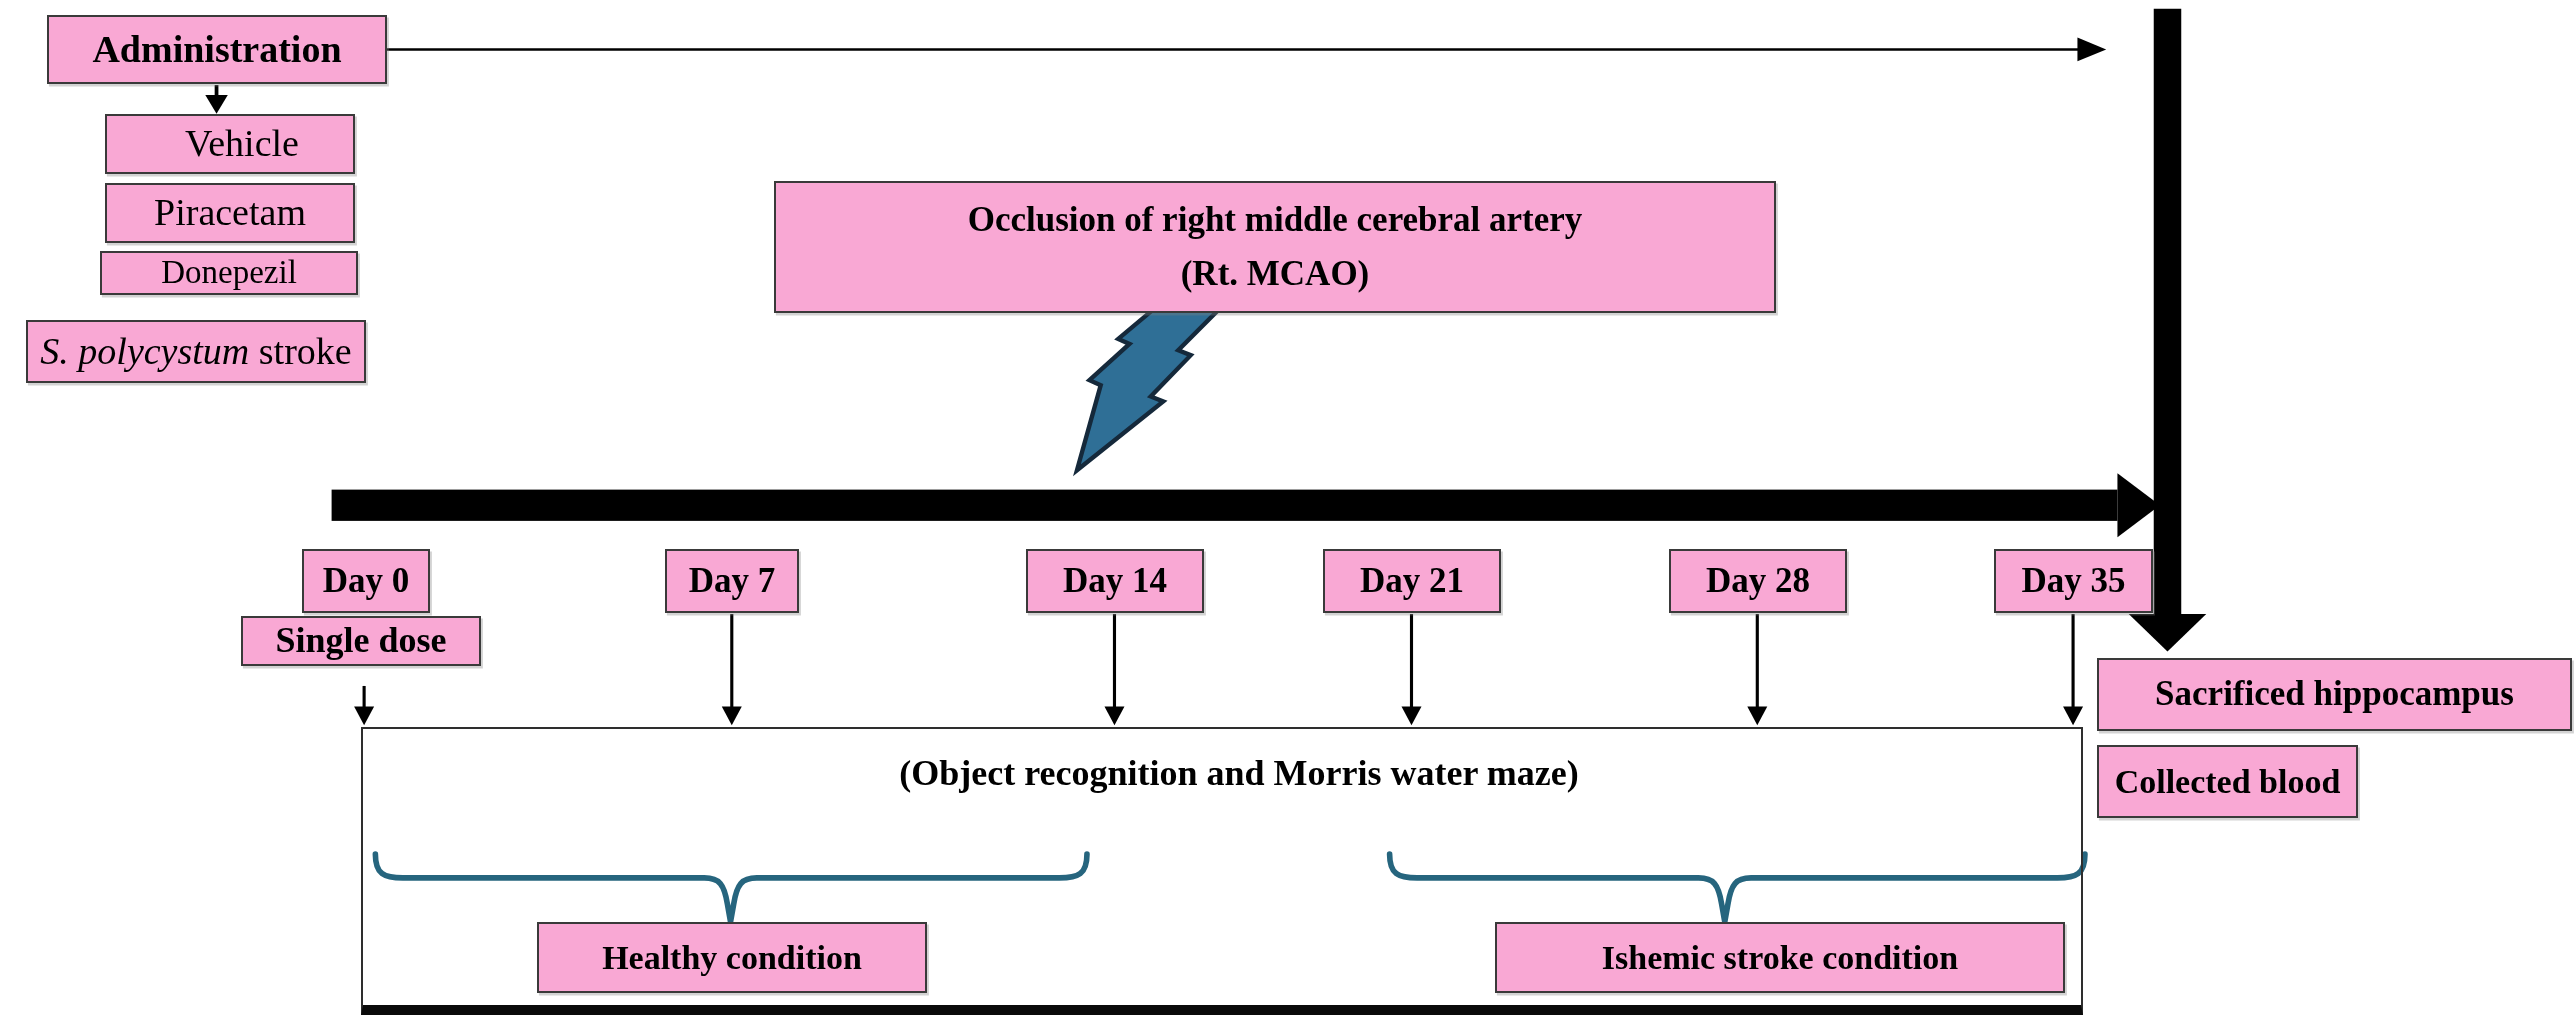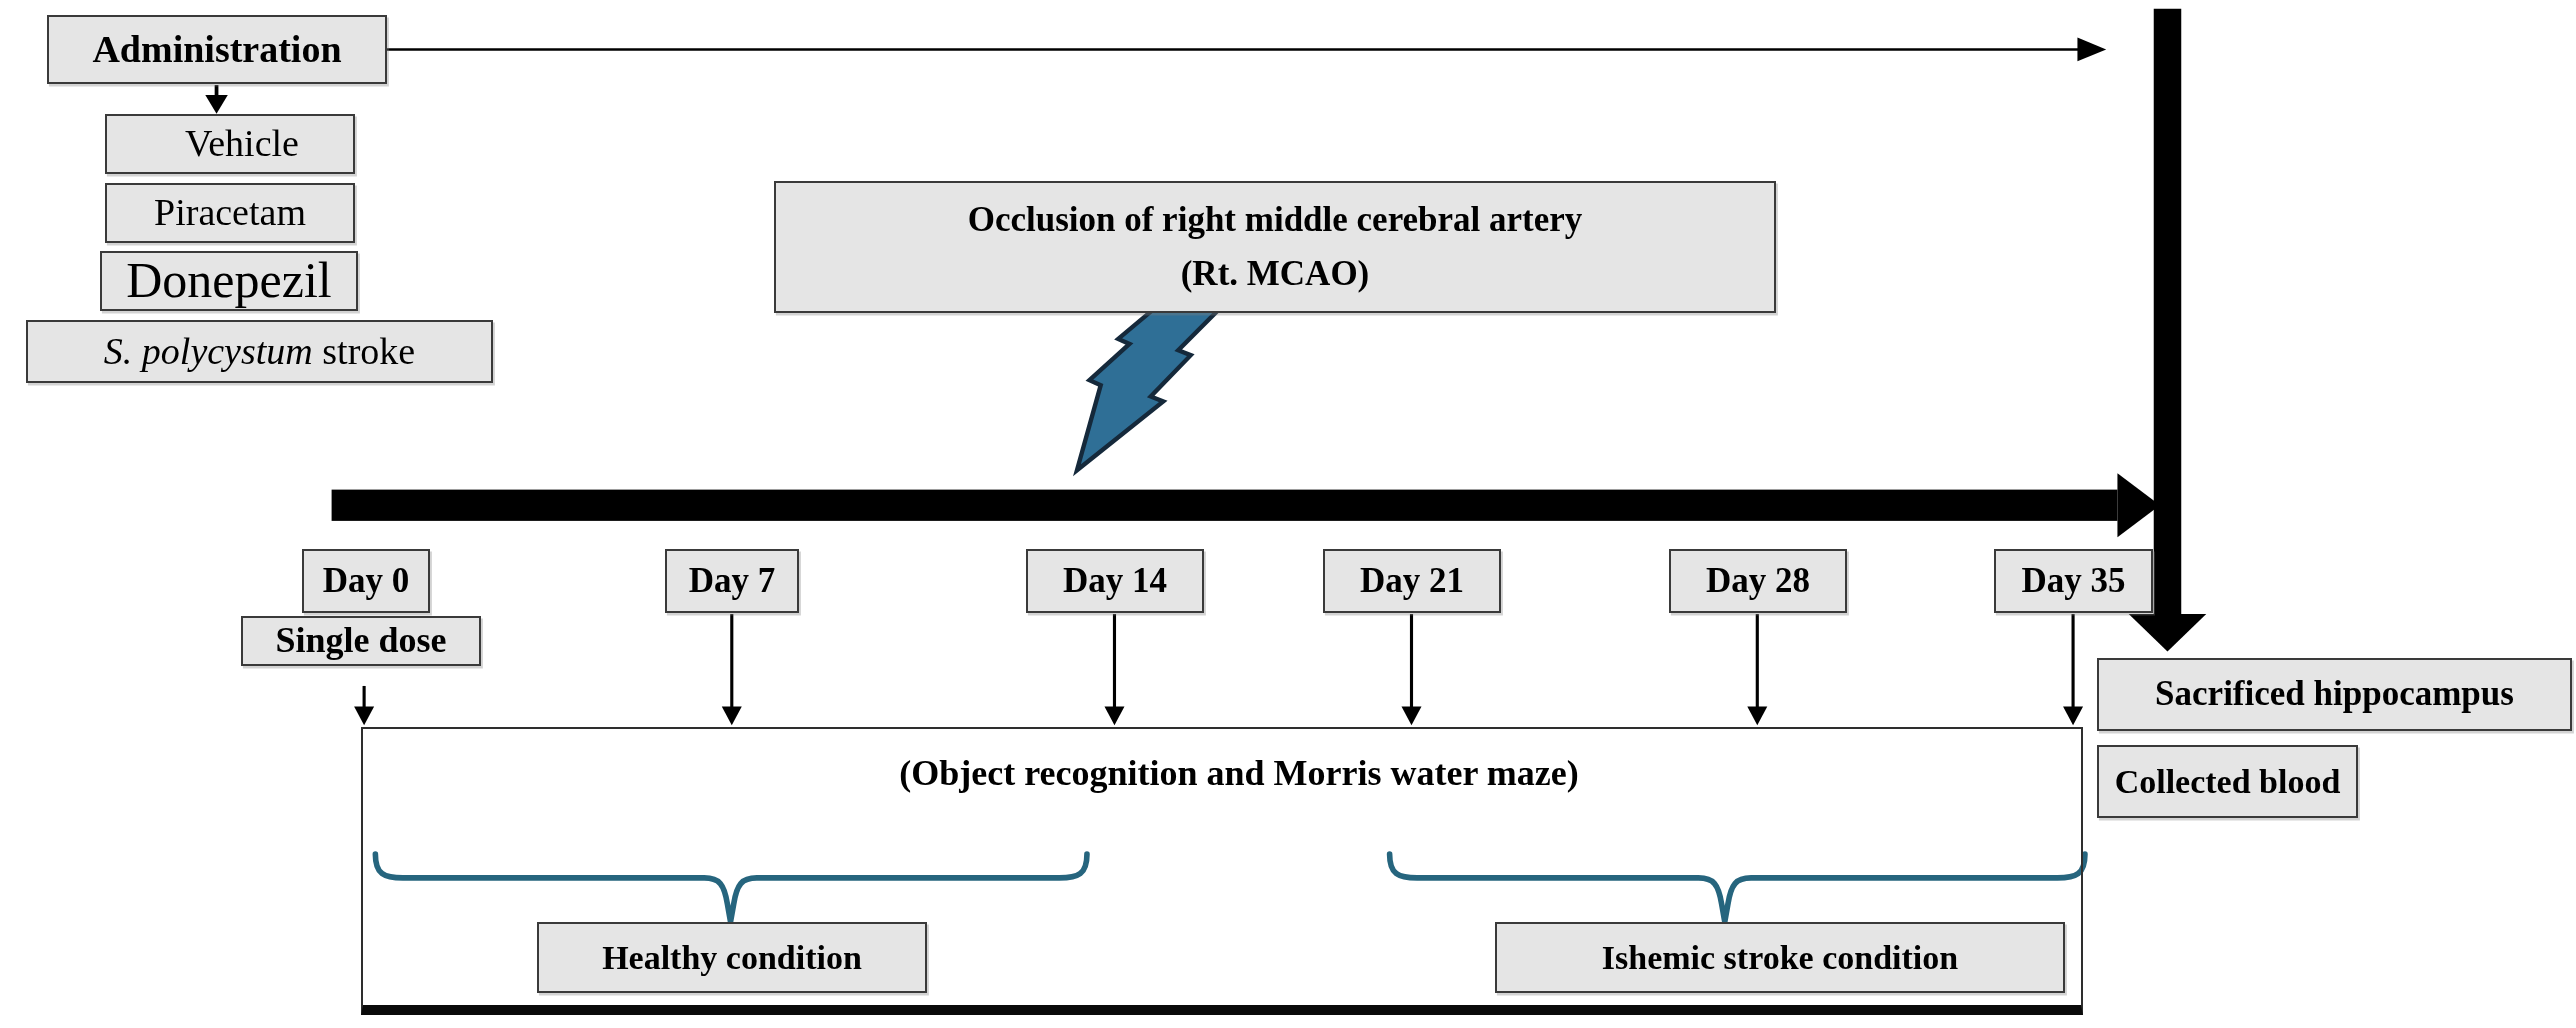--- a/index.html
+++ b/index.html
@@ -6,21 +6,21 @@
   .stage{
     position:relative;
     width:2576px;height:1028px;
     background:#ffffff;
     font-family:"Liberation Serif","DejaVu Serif",serif;
     color:#000;
     overflow:hidden;
   }
   .box{
     position:absolute;
-    background:#e5e5e5;
+    background:#f9a8d4;
     border:2.5px solid #3a3a3a;
     box-shadow:1.9px 2.5px 0 rgba(130,130,130,.35);
     display:flex;align-items:center;justify-content:center;
     text-align:center;
     box-sizing:border-box;
     line-height:1.15;
   }
   .bold{font-weight:700;}
   .it{font-style:italic;}
   .pre{white-space:pre;}
@@ -81,25 +81,25 @@
   </div>
 
   <div class="box" style="left:105px;top:114px;width:250px;height:60px;font-size:38px;padding-left:24px;">
     <span>Vehicle</span>
   </div>
 
   <div class="box" style="left:105px;top:183px;width:250px;height:60px;font-size:38px;">
     <span>Piracetam</span>
   </div>
 
-  <div class="box" style="left:100px;top:251px;width:258px;height:60px;font-size:50px;">
+  <div class="box" style="left:100px;top:251px;width:258px;height:44px;font-size:33px;">
     <span>Donepezil</span>
   </div>
 
-  <div class="box" style="left:26px;top:320px;width:467px;height:63px;font-size:38px;">
+  <div class="box" style="left:26px;top:320px;width:340px;height:63px;font-size:38px;">
     <span class="it pre">S. polycystum</span>
       <span class="pre"> stroke</span>
   </div>
 
   <div class="box bold lines" style="left:757px;top:181px;width:1002px;height:132px;font-size:35px;line-height:1.55;">
     <span>Occlusion of right middle cerebral artery</span>
     <span>(Rt. MCAO)</span>
   </div>
 
   <div class="box bold" style="left:302px;top:549px;width:128px;height:64px;font-size:35px;">

